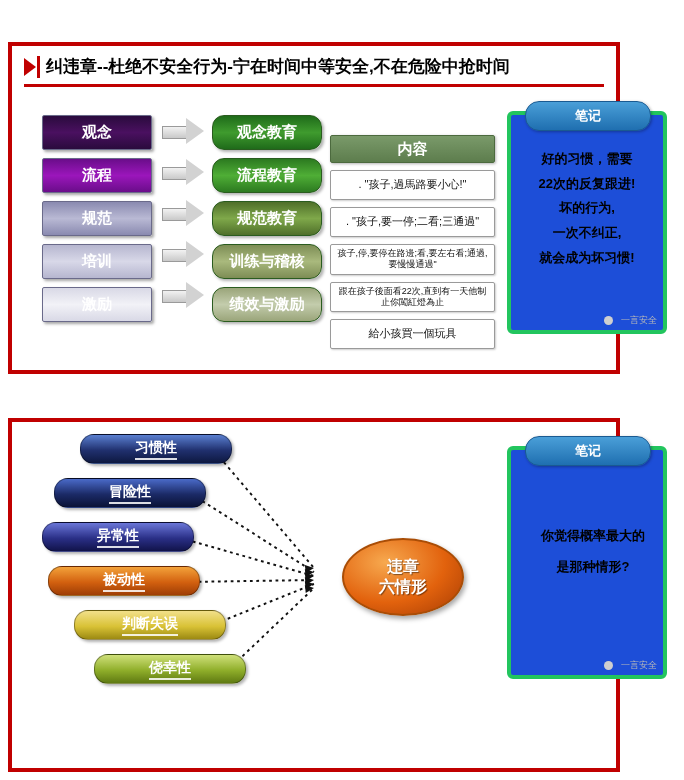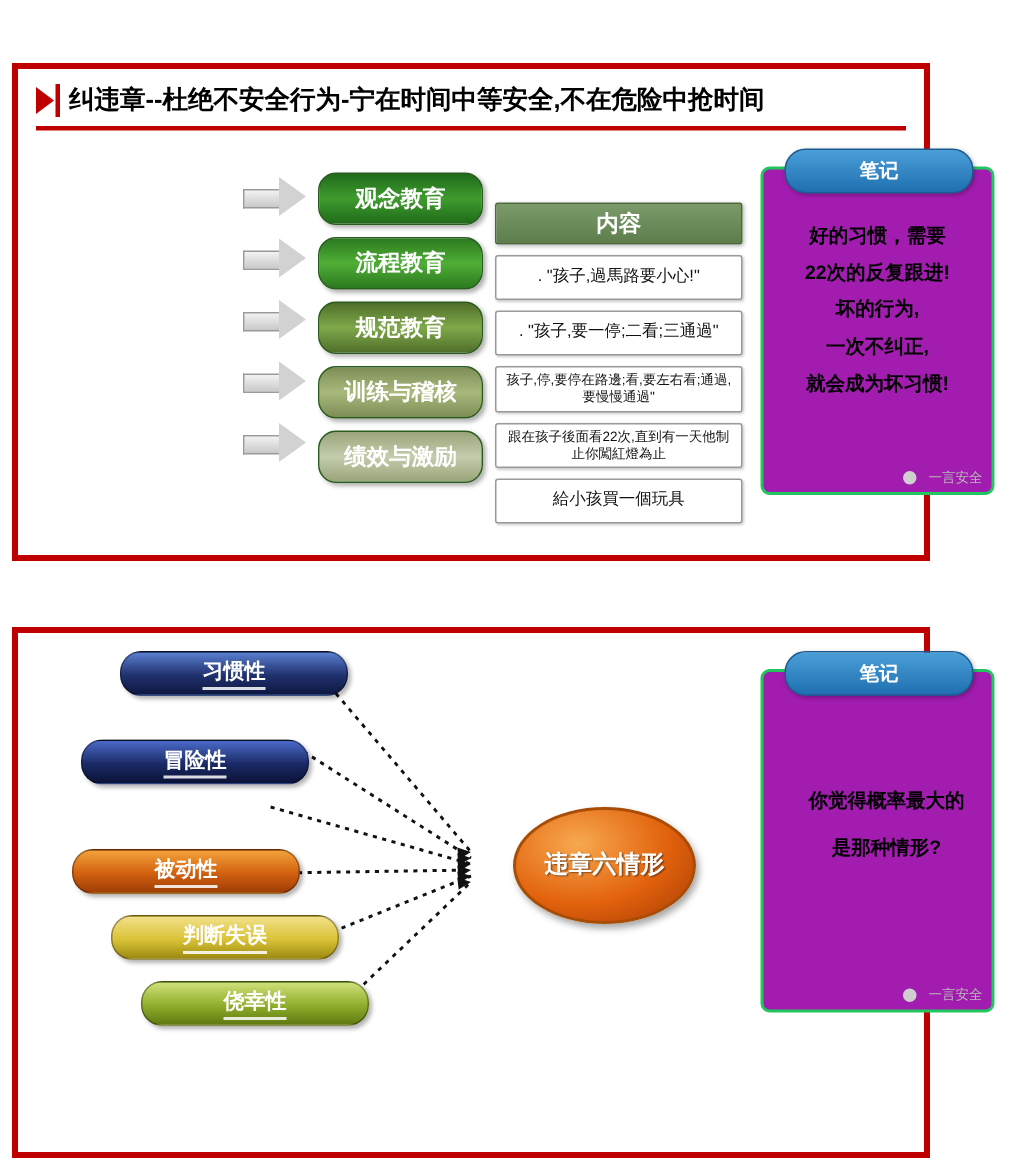--- a/index.html
+++ b/index.html
@@ -107,23 +107,23 @@
     background:#ffffff;
     border:1px solid #9a9a9a;border-radius:2px;
     padding:3px 4px;box-sizing:border-box;
     box-shadow:1px 1px 2px rgba(0,0,0,.2);
   }
   .content-item.big{font-size:11px;}
 
   
   .note{
     position:absolute;
-    border:2px solid #22c55e;
+    border:4px solid #22c55e;
     border-radius:6px;
-    background:#a21caf;
+    background:#1d4ed8;
   }
   #note1{left:495px;top:18px;width:152px;height:215px;}
   #note2{left:495px;top:18px;width:152px;height:225px;}
   .note-head{
     position:absolute;left:14px;top:-14px;
     width:124px;height:28px;
     border-radius:14px;
     background:linear-gradient(180deg,#4a9fd8 0%,#1f6fb0 100%);
     border:1px solid #1a5a91;
     color:#ffffff;font-size:13px;font-weight:bold;
@@ -156,51 +156,58 @@
     display:flex;align-items:center;justify-content:center;
     color:#ffffff;font-size:14px;font-weight:bold;
     box-shadow:2px 2px 3px rgba(0,0,0,.3);
     border:1px solid rgba(0,0,0,.35);
   }
   .pill span{
     border-bottom:2px solid rgba(255,255,255,.85);
     padding-bottom:1px;
   }
   .p0{left:68px;top:6px;background:linear-gradient(180deg,#5a7fd0 0%,#20306e 55%,#0d1840 100%);}
-  .p1{left:42px;top:50px;background:linear-gradient(180deg,#4a6ac8 0%,#1b2a66 55%,#0a1236 100%);margin-top:15px;}
+  .p1{left:42px;top:50px;background:linear-gradient(180deg,#4a6ac8 0%,#1b2a66 55%,#0a1236 100%);}
   .p2{left:30px;top:94px;background:linear-gradient(180deg,#6a76d8 0%,#2a2f86 55%,#11134a 100%);}
   .p3{left:36px;top:138px;background:linear-gradient(180deg,#f3a23a 0%,#d2600f 55%,#9e3d05 100%);}
   .p4{left:62px;top:182px;background:linear-gradient(180deg,#f2e08a 0%,#d9c236 55%,#9c8a12 100%);}
   .p5{left:82px;top:226px;background:linear-gradient(180deg,#cfe07a 0%,#8fae2a 55%,#5f7a12 100%);}
 
   .oval{
     position:absolute;left:330px;top:110px;
     width:118px;height:74px;border-radius:50%;
     background:radial-gradient(ellipse at 35% 30%,#f7a94f 0%,#e2620d 55%,#a63c04 100%);
     border:2px solid #a94d06;
     box-shadow:2px 3px 5px rgba(0,0,0,.35);
-    display:flex;flex-direction:row;align-items:center;justify-content:center;
+    display:flex;flex-direction:column;align-items:center;justify-content:center;
     color:#ffffff;font-size:16px;font-weight:bold;line-height:1.25;
     text-shadow:1px 1px 1px rgba(0,0,0,.45);
   }
   .dots{position:absolute;left:0;top:0;width:100%;height:100%;pointer-events:none;}
 </style>
 </head>
 <body>
 
 <div class="slide" id="slide1">
 
   <div class="title-row">
     <span class="title-mark"></span>
     <span class="title-bar2"></span>
     <div class="title-text">纠违章--杜绝不安全行为-宁在时间中等安全,不在危险中抢时间</div>
   </div>
 
   <div class="s1-body">
 
+    <div class="left-col">
+      <div class="left-box lb0">观念</div>
+      <div class="left-box lb1">流程</div>
+      <div class="left-box lb2">规范</div>
+      <div class="left-box lb3">培训</div>
+      <div class="left-box lb4">激励</div>
+    </div>
 
     <div class="arrow-col">
       <div class="arrow">
           <i class="shaft"></i>
           <i class="head"></i>
         </div>
       <div class="arrow">
           <i class="shaft"></i>
           <i class="head"></i>
         </div>
@@ -276,20 +283,23 @@
         <polygon points="330,160 320,157 321,165"></polygon>
       </g>
     </svg>
 
     <div class="pill p0">
         <span>习惯性</span>
       </div>
     <div class="pill p1">
         <span>冒险性</span>
       </div>
+    <div class="pill p2">
+        <span>异常性</span>
+      </div>
     <div class="pill p3">
         <span>被动性</span>
       </div>
     <div class="pill p4">
         <span>判断失误</span>
       </div>
     <div class="pill p5">
         <span>侥幸性</span>
       </div>
 

